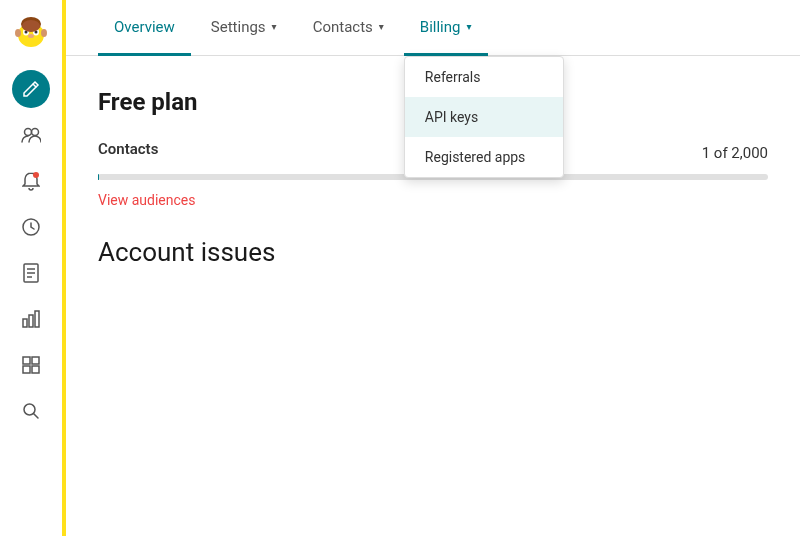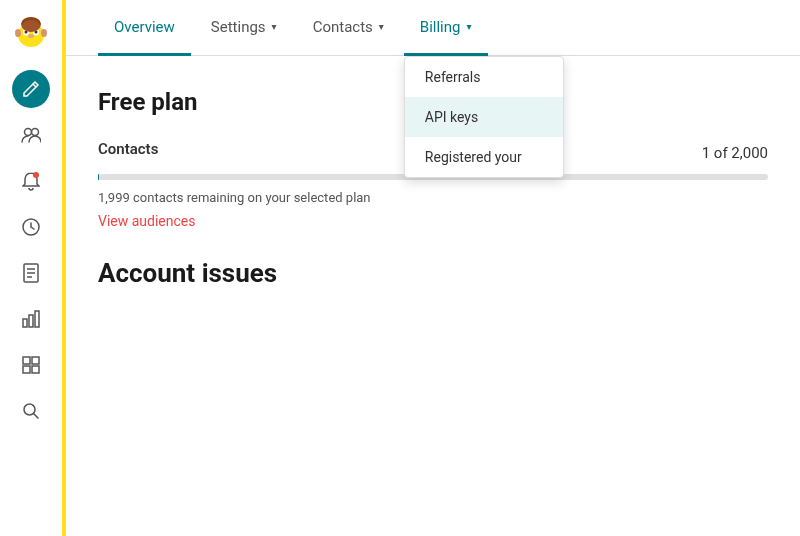--- a/index.html
+++ b/index.html
@@ -173,21 +173,21 @@
 
     .view-link {
       font-size: 14px;
       color: #ef4444;
       cursor: pointer;
       text-decoration: none;
     }
 
     .account-issues-title {
       font-size: 26px;
-      font-weight: 700;
+      font-weight: 400;
       color: #1a1a1a;
       margin-top: 28px;
     }
 
     
     .monkey-logo {
       width: 40px;
       height: 40px;
     }
   </style>
@@ -312,41 +312,40 @@
       </a>
 
       <div class="dropdown-menu">
         <div class="dropdown-item">
           <span>Referrals</span>
         </div>
         <div class="dropdown-item highlighted">
           <span>API keys</span>
         </div>
         <div class="dropdown-item">
-          <span>Registered your</span>
+          <span>Registered apps</span>
         </div>
       </div>
     </div>
 
 
   </div>
 
   <div class="content">
 
     <h1 class="page-title">Free plan</h1>
 
     <div class="contacts-row">
       <span class="section-label">Contacts</span>
       <span class="contacts-count">1 of 2,000</span>
     </div>
 
     <div class="progress-bar-wrap">
       <div class="progress-bar-fill"></div>
     </div>
 
-    <p class="remaining-text">1,999 contacts remaining on your selected plan</p>
 
     <a class="view-link">View audiences</a>
 
     <h2 class="account-issues-title">Account issues</h2>
 
   </div>
 </div>
 
 </body></html>

